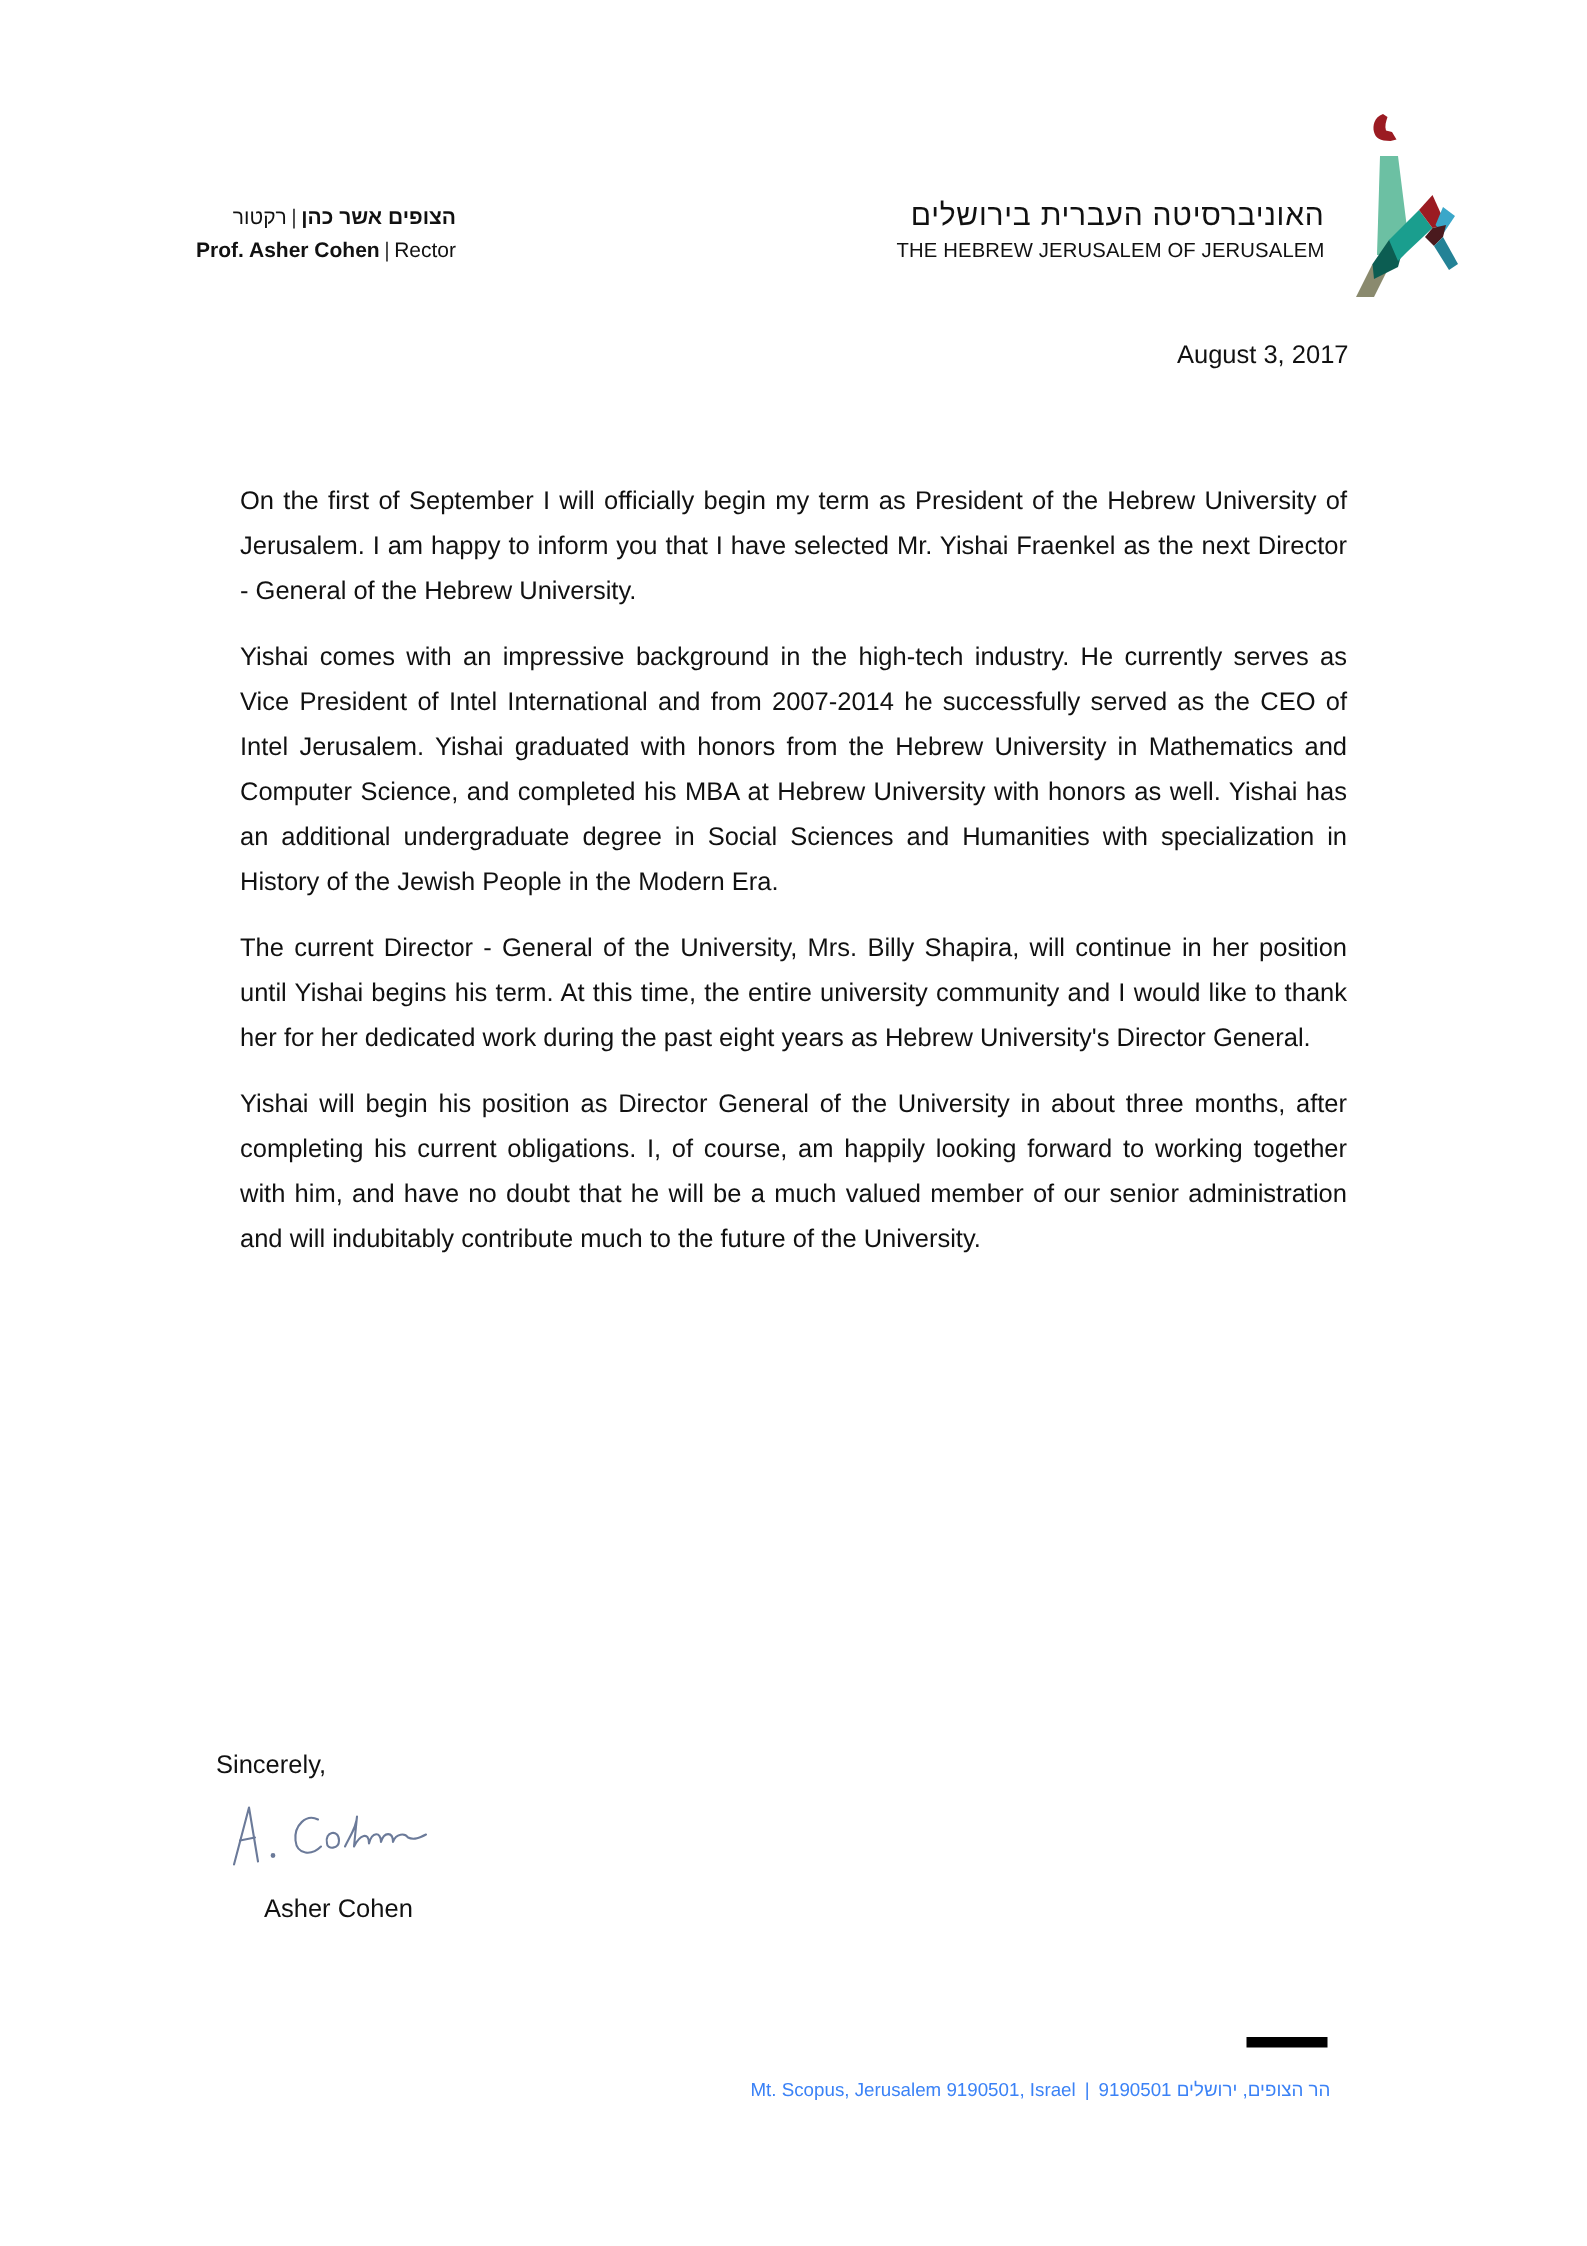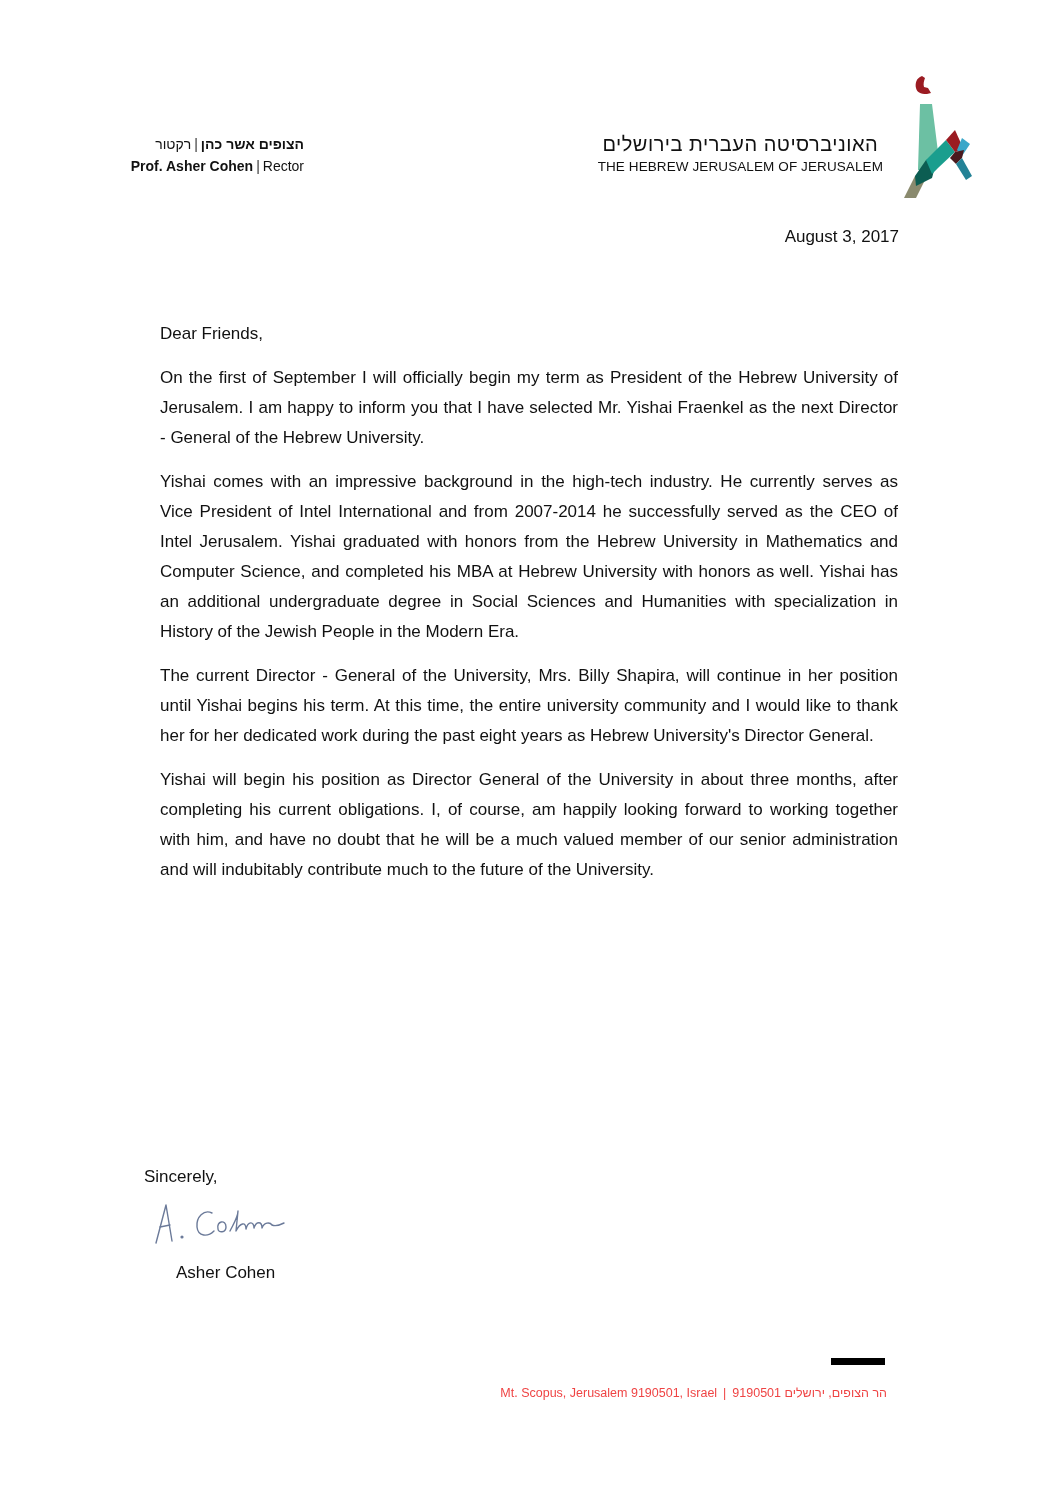--- a/index.html
+++ b/index.html
@@ -24,21 +24,21 @@
       line-height: 22px;
     }
     .rector-block .he-line { direction: rtl; }
     .rector-block .bold { font-weight: bold; }
     .rector-block .sep { margin: 0 3px; color: #333; }
 
     .uni-block {
       position: absolute;
       top: 131px;
       right: 175px;
-      text-align: center;
+      text-align: right;
     }
     .uni-block .he {
       direction: rtl;
       font-size: 20px;
       line-height: 26px;
       letter-spacing: 0.5px;
     }
     .uni-block .en {
       font-size: 13.5px;
       line-height: 20px;
@@ -104,21 +104,21 @@
       height: 7px;
       background: #000000;
     }
     .footer {
       position: absolute;
       top: 1381px;
       right: 171px;
       text-align: right;
       font-size: 12.5px;
       line-height: 24px;
-      color: #ef4444;
+      color: #3b82f6;
       white-space: nowrap;
     }
     .footer .sep { margin: 0 6px; }
     .footer .he { unicode-bidi: isolate; direction: rtl; }
   </style>
 </head>
 <body>
 
 <div class="rector-block">
   <div class="he-line">
@@ -151,21 +151,20 @@
   <polygon points="62,64 70,70 62,82 57,76" fill="#3aa7c9"></polygon>
 
   <polygon points="55,78 64,76 62,84 56,90 50,84" fill="#4a1a1e"></polygon>
 
   <polygon points="56,90 62,84 72,102 66,106" fill="#238296"></polygon>
 </svg>
 
 <div class="date">August 3, 2017</div>
 
 <div class="letter-body">
-  <p class="salutation">Dear Friends,</p>
   <p>On the first of September I will officially begin my term as President of the Hebrew University of Jerusalem. I am happy to inform you that I have selected Mr. Yishai Fraenkel as the next Director - General of the Hebrew University.</p>
   <p>Yishai comes with an impressive background in the high-tech industry. He currently serves as Vice President of Intel International and from 2007-2014 he successfully served as the CEO of Intel Jerusalem. Yishai graduated with honors from the Hebrew University in Mathematics and Computer Science, and completed his MBA at Hebrew University with honors as well. Yishai has an additional undergraduate degree in Social Sciences and Humanities with specialization in History of the Jewish People in the Modern Era.</p>
   <p>The current Director - General of the University, Mrs. Billy Shapira, will continue in her position until Yishai begins his term.  At this time, the entire university community and I would like to thank her for her dedicated work during the past eight years as Hebrew University's Director General.</p>
   <p>Yishai will begin his position as Director General of the University in about three months, after completing his current obligations. I, of course, am happily looking forward to working together with him, and have no doubt that he will be a much valued member of our senior administration and will indubitably contribute much to the future of the University.</p>
 </div>
 
 <div class="closing">Sincerely,</div>
 
 <svg class="signature" viewBox="0 0 140 55">
   <g fill="none" stroke="#6b7a99" stroke-width="1.4" stroke-linecap="round" stroke-linejoin="round">

